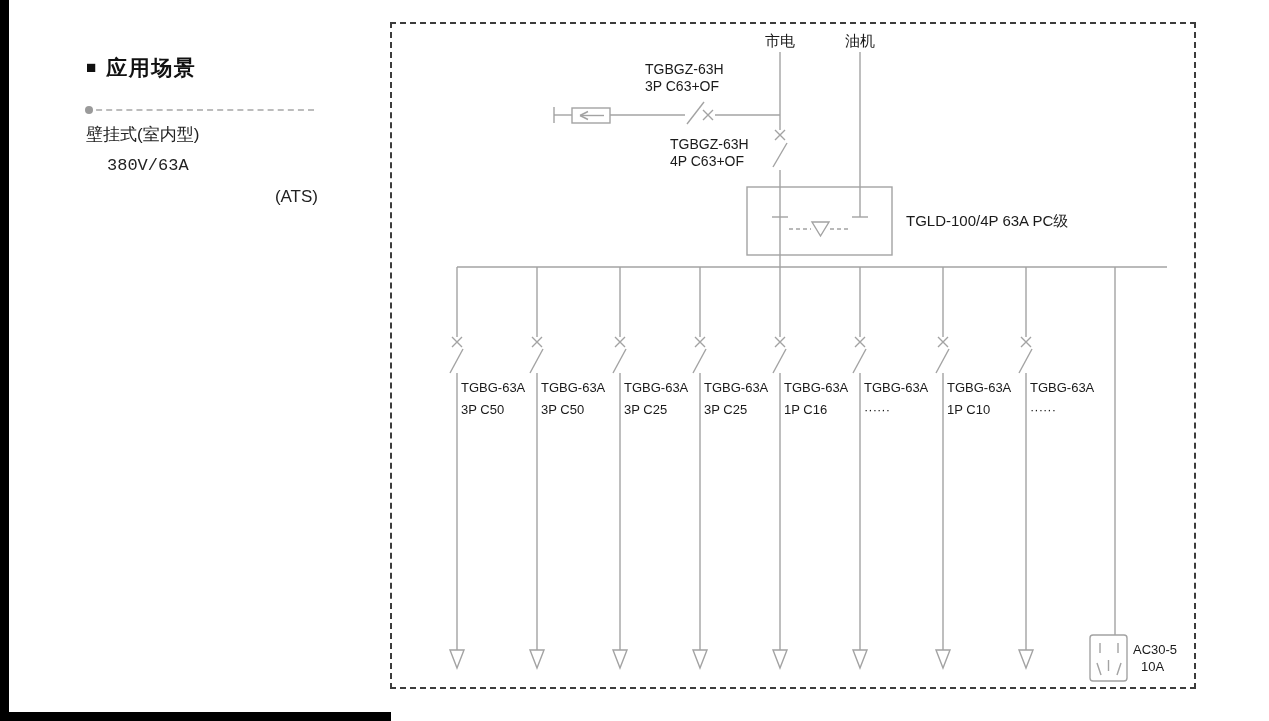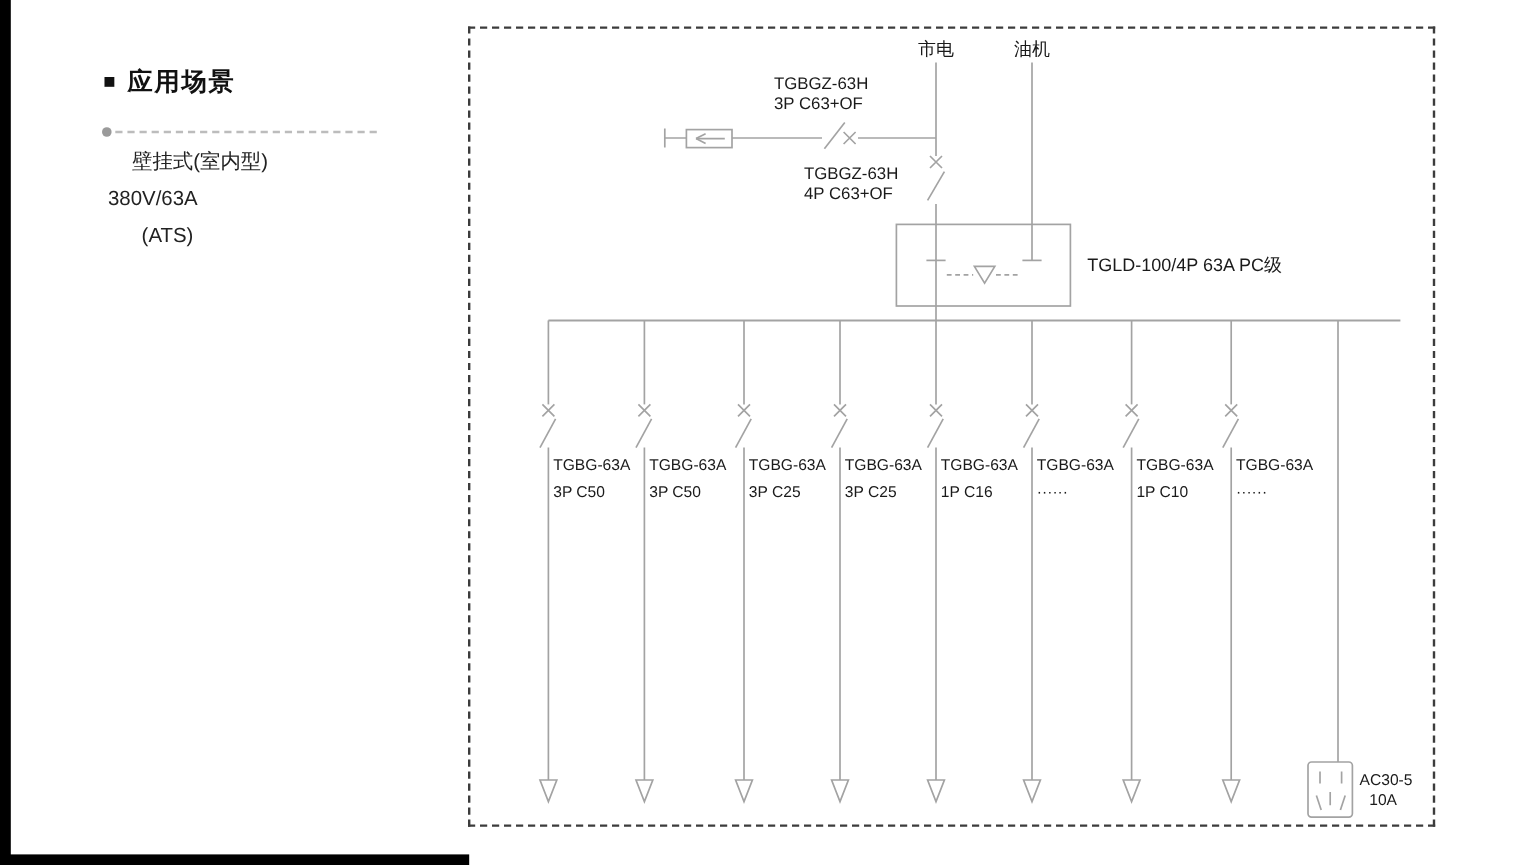--- a/index.html
+++ b/index.html
@@ -10,24 +10,24 @@
   .edge-left   { position:absolute; left:0; top:0; width:9px; height:721px; background:#000; }
   .edge-bottom { position:absolute; left:0; top:712px; width:391px; height:9px; background:#000; }
 
   .left-panel { position:absolute; left:86px; top:54px; width:232px; color:var(--text,#1a1a1a); }
   .heading { font-size:21px; font-weight:700; letter-spacing:1.5px;
              display:flex; align-items:center; gap:10px; color:#111; }
   .heading .marker { font-size:17px; letter-spacing:0; }
   .dash-rule { margin-top:27px; border-top:2px dashed #bcbcbc; position:relative; width:228px; }
   .dash-rule .dot { position:absolute; left:-1px; top:-5px; width:8px; height:8px;
                     border-radius:50%; background:#9a9a9a; }
-  .spec { font-size:17px; color:#222; line-height:20px;margin-left:24px; }
+  .spec { font-size:17px; color:#222; line-height:20px; }
   .spec.l1 { margin-top:14px; }
-  .spec.l2 { margin-top:11px; margin-left:4px; }
-  .spec.l3 { margin-top:11px; margin-left:32px; }
+  .spec.l2 { margin-top:11px; margin-left:21px;font-family:Liberation Mono, monospace; }
+  .spec.l3 { margin-top:11px; margin-left:32px;text-align:right; }
 
   .diagram-box { position:absolute; left:390px; top:22px; width:806px; height:667px;
                  border:2px dashed var(--border,#3c3c3c);text-decoration:underline; }
 
   svg { display:block; }
   svg line, svg path, svg rect, svg polygon {
     stroke:var(--line,#a3a3a3); stroke-width:1.4; fill:none;
     stroke-linecap:butt;
   }
   svg .bus { stroke-width:1.7; }

